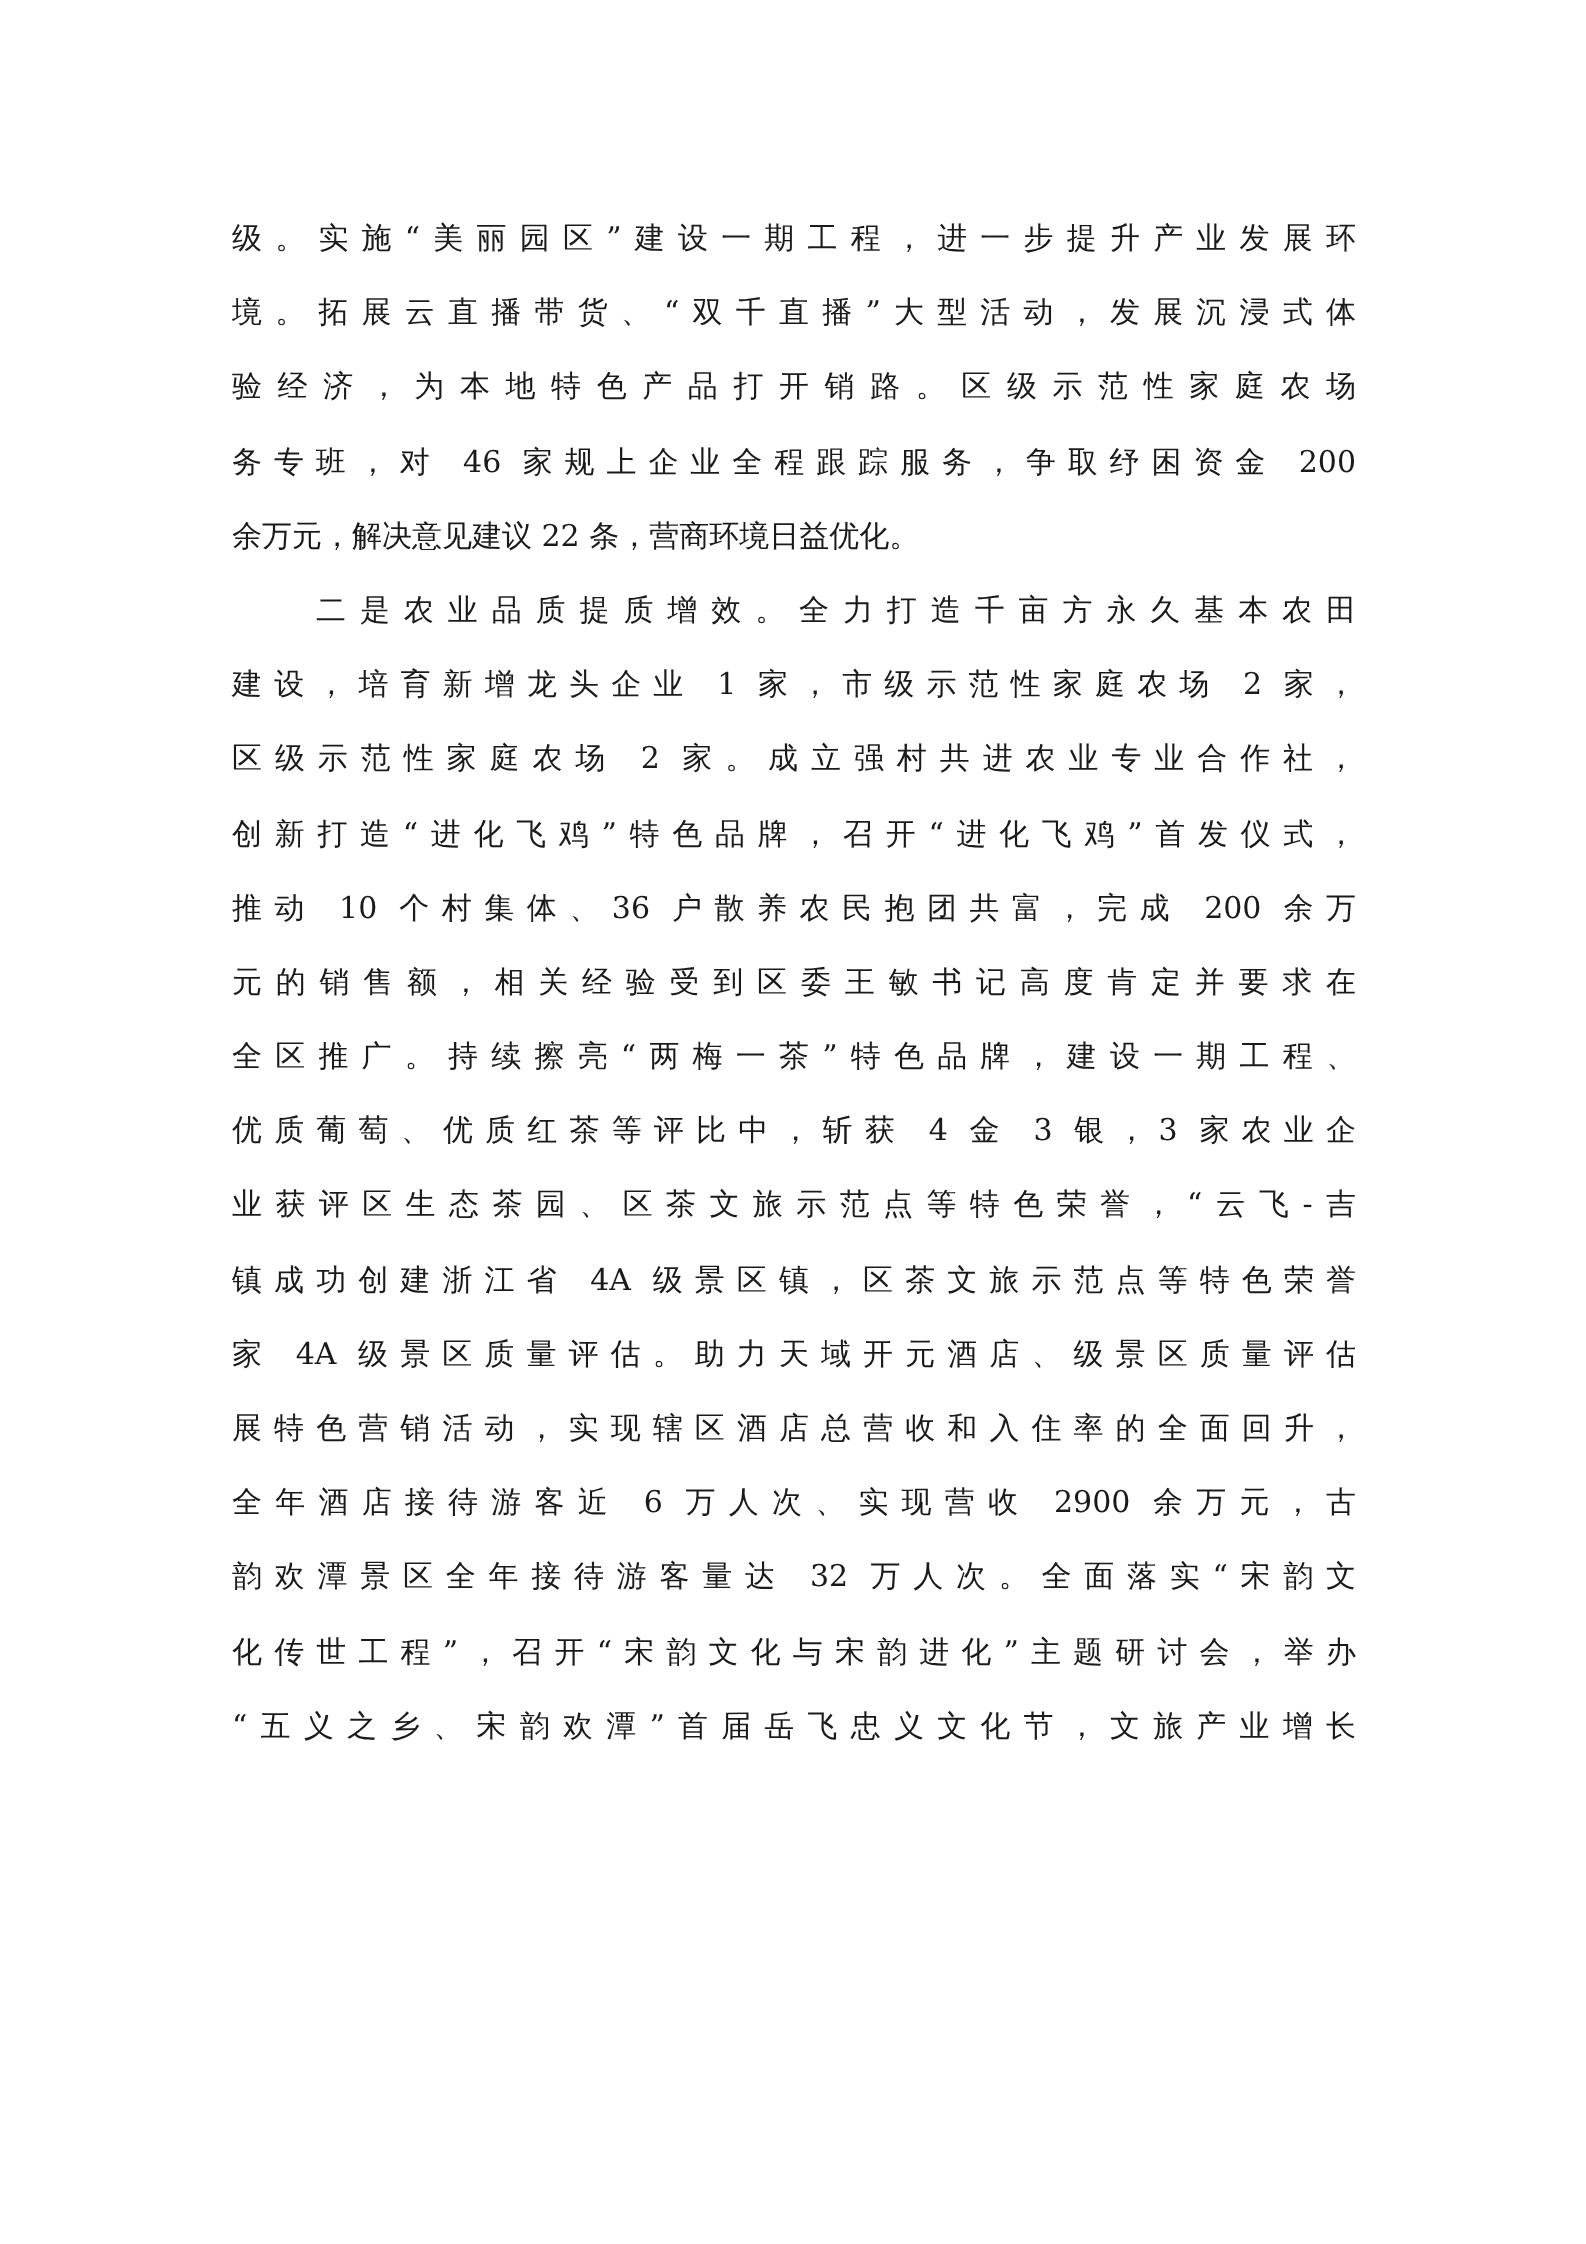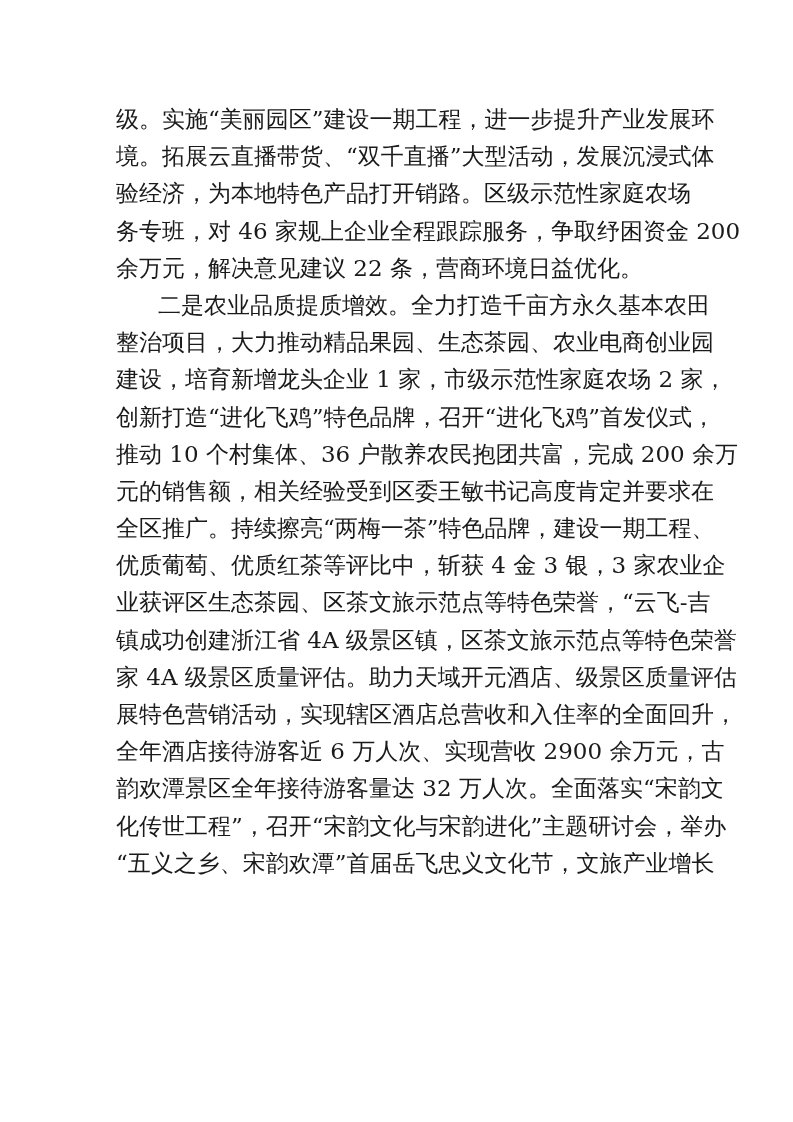--- a/index.html
+++ b/index.html
@@ -16,21 +16,21 @@
     .page {
       position: absolute;
       left: 116px;
       top: 101px;
       width: 562px;
     }
     .line {
       height: 37.2px;
       line-height: 37.2px;
       font-family: "DejaVu Serif", "Liberation Serif", serif;
-      font-size: 23px;
+      font-size: 15px;
       color: #1a1a1a;
       white-space: nowrap;
       text-align: justify;
       text-align-last: justify;
       letter-spacing: 0px;
     }
     .line.last {
       text-align-last: left;
     }
     .line.indent {
@@ -45,22 +45,22 @@
   <div>
     <div class="line">级。实施“美丽园区”建设一期工程，进一步提升产业发展环</div>
     <div class="line">境。拓展云直播带货、“双千直播”大型活动，发展沉浸式体</div>
     <div class="line">验经济，为本地特色产品打开销路。区级示范性家庭农场</div>
     <div class="line">务专班，对 46 家规上企业全程跟踪服务，争取纾困资金 200</div>
     <div class="line last">余万元，解决意见建议 22 条，营商环境日益优化。</div>
   </div>
 
   <div>
     <div class="line indent">二是农业品质提质增效。全力打造千亩方永久基本农田</div>
-    <div class="line">整治项目，大力推动精品果园、生态茶园、农业电商创业园</div>
     <div class="line">建设，培育新增龙头企业 1 家，市级示范性家庭农场 2 家，</div>
+    <div class="line">区级示范性家庭农场 2 家。成立强村共进农业专业合作社，</div>
     <div class="line">创新打造“进化飞鸡”特色品牌，召开“进化飞鸡”首发仪式，</div>
     <div class="line">推动 10 个村集体、36 户散养农民抱团共富，完成 200 余万</div>
     <div class="line">元的销售额，相关经验受到区委王敏书记高度肯定并要求在</div>
     <div class="line">全区推广。持续擦亮“两梅一茶”特色品牌，建设一期工程、</div>
     <div class="line">优质葡萄、优质红茶等评比中，斩获 4 金 3 银，3 家农业企</div>
     <div class="line">业获评区生态茶园、区茶文旅示范点等特色荣誉，“云飞-吉</div>
   </div>
 
   <div>
     <div class="line">镇成功创建浙江省 4A 级景区镇，区茶文旅示范点等特色荣誉</div>

